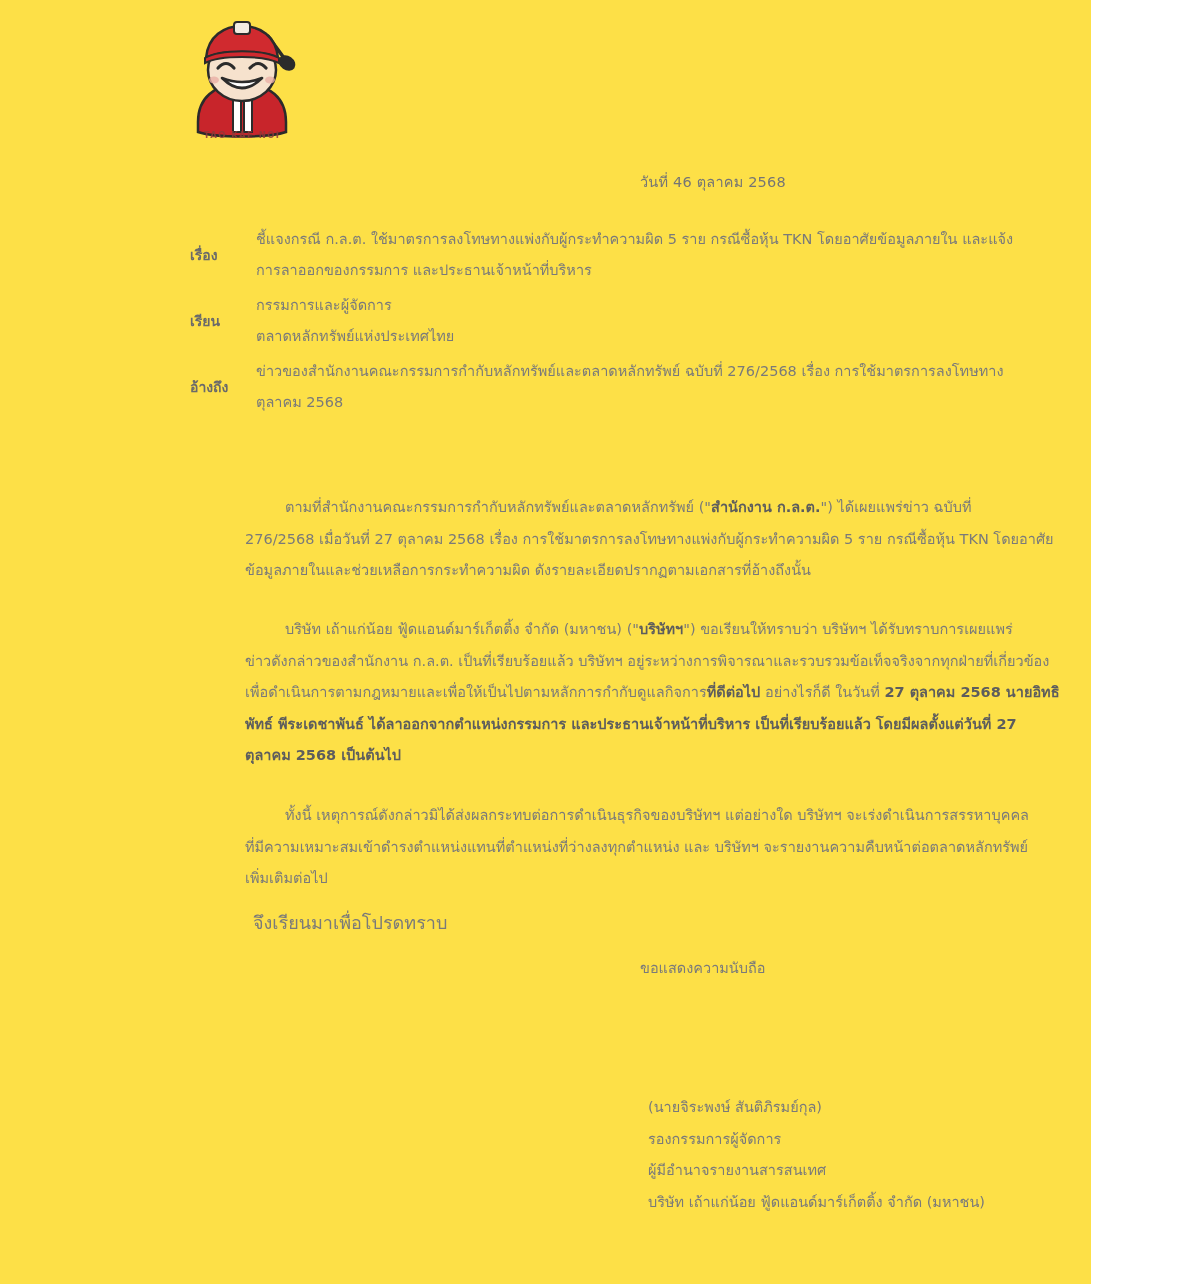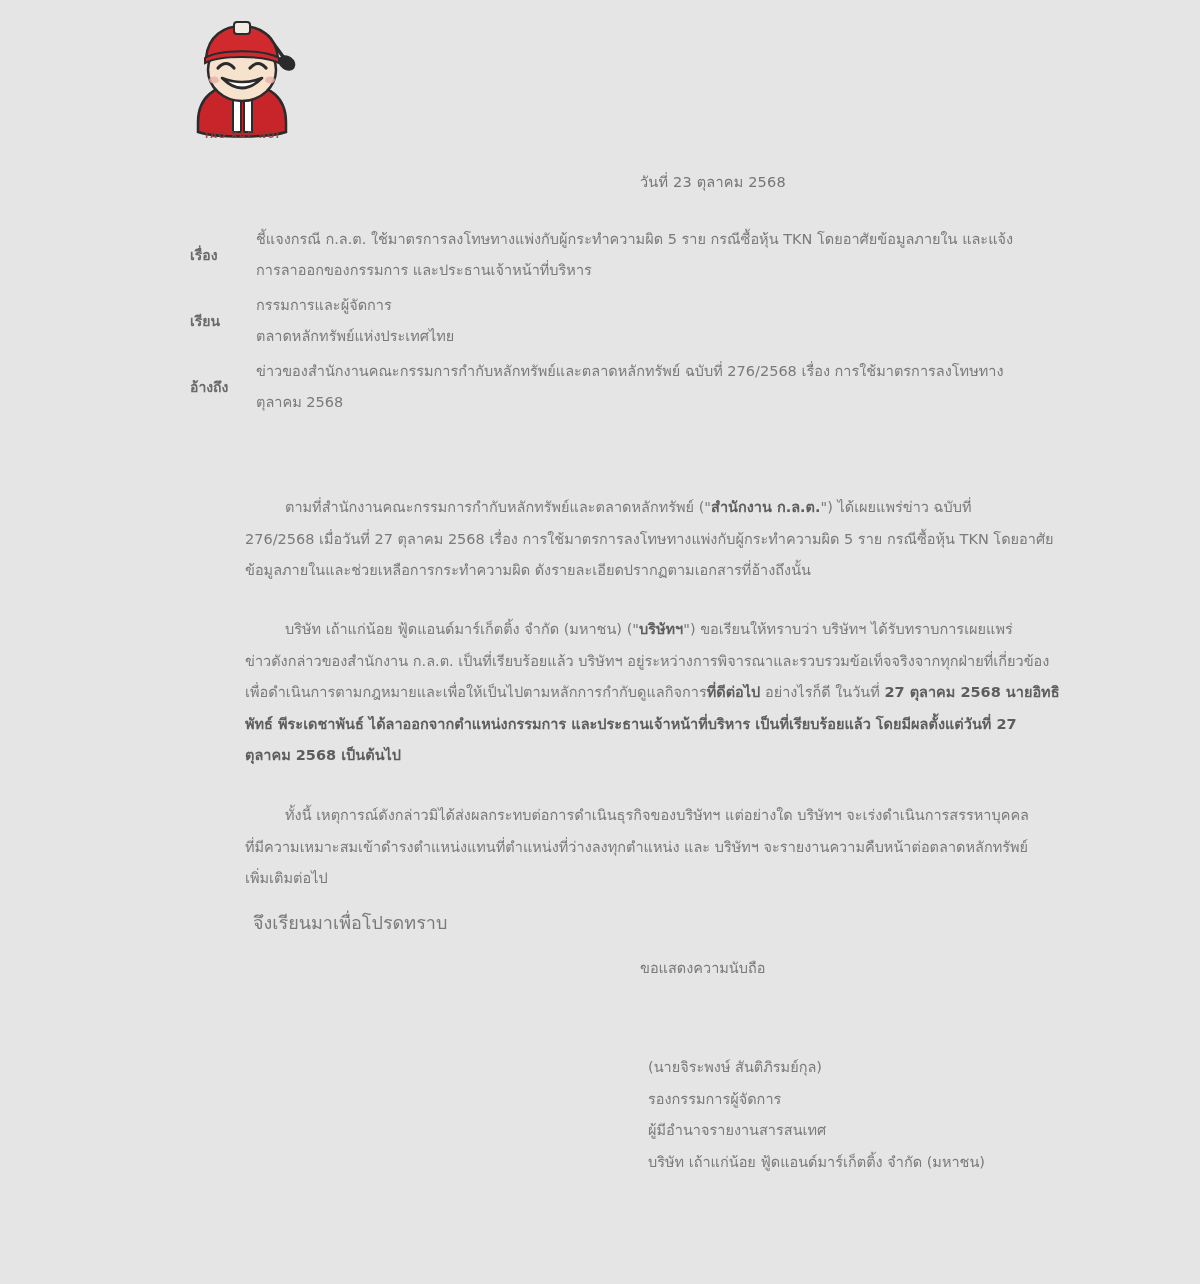--- a/index.html
+++ b/index.html
@@ -10,23 +10,23 @@
   body {
     width: 1200px;
     height: 1284px;
     font-family: "DejaVu Sans", "Liberation Sans", sans-serif;
     color: #6f6f6f;
     overflow: hidden;
     position: relative;
   }
   .page {
     position: relative;
-    width: 1200px;
+    width: 1091px;
     height: 1284px;
-    background: #e5e5e5;
+    background: #fde047;
     box-sizing: border-box;
   }
 
   
   .logo-wrap {
     position: absolute;
     left: 176px;
     top: 14px;
     width: 132px;
     height: 136px;
@@ -109,21 +109,21 @@
   .regards-line {
     position: absolute;
     left: 640px;
     top: 956px;
     font-size: 14.5px;
     color: #7a7a7a;
   }
   .signature-block {
     position: absolute;
     left: 648px;
-    top: 1052px;
+    top: 1092px;
     font-size: 14.5px;
     line-height: 31.5px;
     color: #7a7a7a;
   }
   .signature-block .ln { display: block; white-space: nowrap; }
 </style>
 </head>
 <body>
 
 <div class="page">
@@ -150,21 +150,21 @@
       <path d="M74 54 q8 -9 16 0" stroke="#2b2b2b" stroke-width="3.2" fill="none" stroke-linecap="round"></path>
 
       <path d="M46 64 q20 20 40 0 q-20 8 -40 0 Z" fill="#ffffff" stroke="#2b2b2b" stroke-width="2.6" stroke-linejoin="round"></path>
 
       <ellipse cx="38" cy="66" rx="5" ry="3.5" fill="#eab0a6" opacity=".8"></ellipse>
       <ellipse cx="94" cy="66" rx="5" ry="3.5" fill="#eab0a6" opacity=".8"></ellipse>
     </svg>
     <div class="logo-caption">TAO KAE NOI</div>
   </div>
 
-  <div class="date-line">วันที่ 23 ตุลาคม 2568</div>
+  <div class="date-line">วันที่ 46 ตุลาคม 2568</div>
 
   <div class="field-row" id="subject-row">
     <div class="field-label">เรื่อง</div>
     <div class="field-body">
       <span class="ln">ชี้แจงกรณี ก.ล.ต. ใช้มาตรการลงโทษทางแพ่งกับผู้กระทำความผิด 5 ราย กรณีซื้อหุ้น TKN โดยอาศัยข้อมูลภายใน และแจ้ง</span>
       <span class="ln">การลาออกของกรรมการ และประธานเจ้าหน้าที่บริหาร</span>
     </div>
   </div>
 
   <div class="field-row" id="attention-row">

